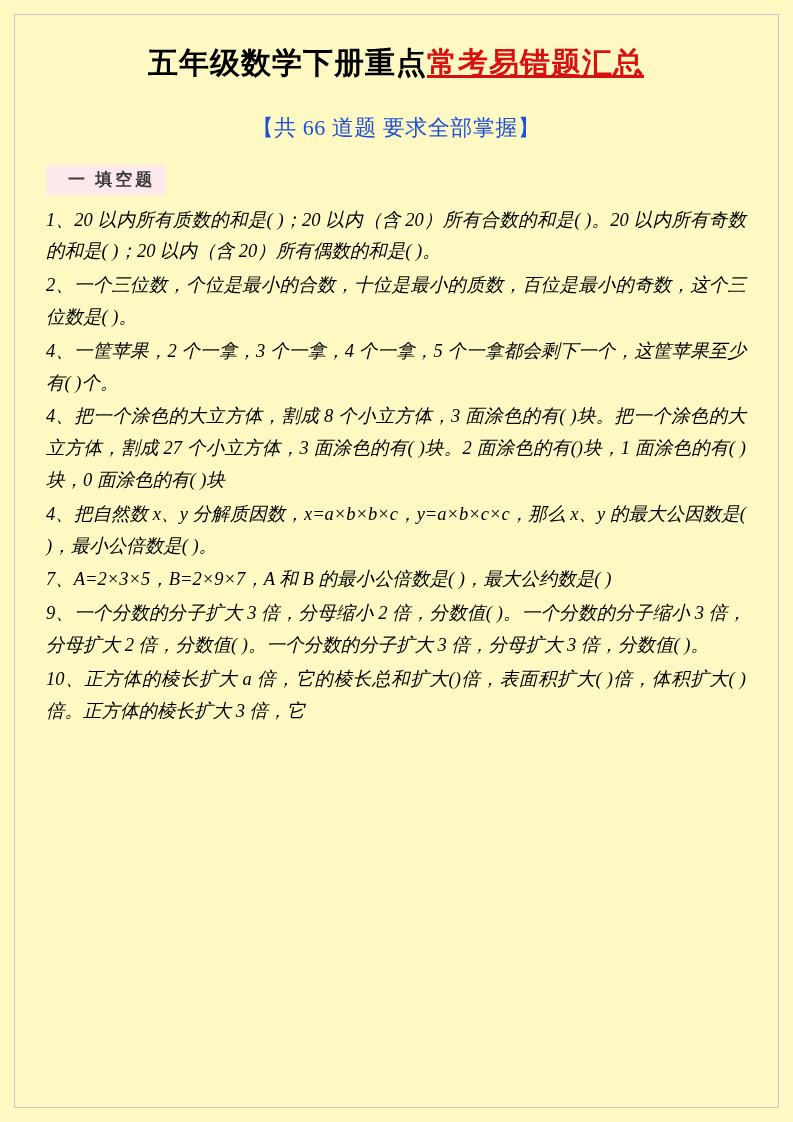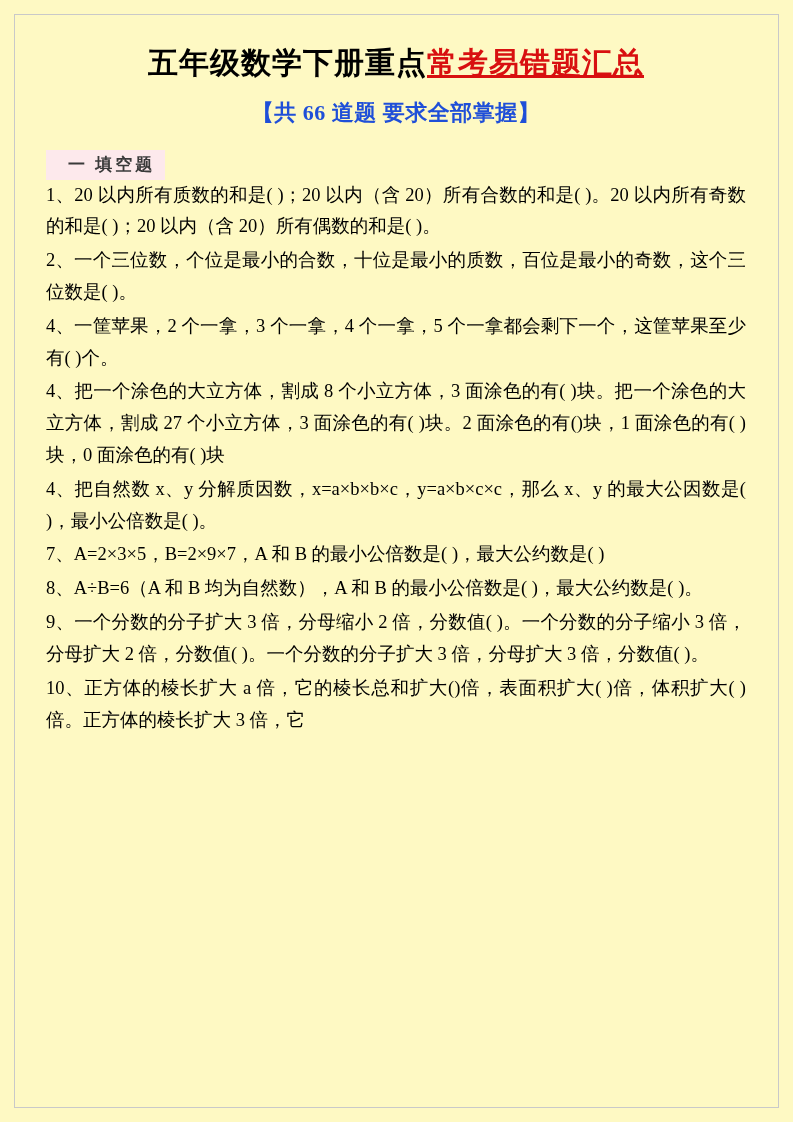--- a/index.html
+++ b/index.html
@@ -44,41 +44,43 @@
     white-space: nowrap;
   }
   .doc-title .t-red {
     color: #d81010;
     text-decoration: underline;
     text-decoration-color: #d81010;
   }
   .doc-subtitle {
     text-align: center;
     font-size: 22px;
-    font-weight: bold;
+    font-weight: normal;
     color: #1f4fd8;
-    margin-top: 16px;
+    margin-top: 31px;
     letter-spacing: 0.5px;
   }
   .section-label-wrap {
     margin-top: 22px;
   }
   .section-label {
     display: inline-block;
     background: #fde9ec;
     color: #3a3a3a;
     font-size: 17px;
     font-weight: bold;
     padding: 3px 10px 4px 22px;
     letter-spacing: 3px;
   }
   .body-text {
+    margin-top: 10px;
     font-size: 18.5px;
     line-height: 1.72;
     color: #000000;
+    font-style: italic;
     text-align: justify;
   }
   .q {
     margin: 0 0 2px 0;
     text-indent: 0;
   }
 </style>
 </head>
 <body>
 
@@ -97,19 +99,18 @@
       <span class="section-label">一 填空题</span>
     </div>
 
     <div class="body-text">
       <p class="q">1、20 以内所有质数的和是(       )；20 以内（含 20）所有合数的和是(       )。20 以内所有奇数的和是(       )；20 以内（含 20）所有偶数的和是(       )。</p>
       <p class="q">2、一个三位数，个位是最小的合数，十位是最小的质数，百位是最小的奇数，这个三位数是(       )。</p>
       <p class="q">4、一筐苹果，2 个一拿，3 个一拿，4 个一拿，5 个一拿都会剩下一个，这筐苹果至少有(       )个。</p>
       <p class="q">4、把一个涂色的大立方体，割成 8 个小立方体，3 面涂色的有(       )块。把一个涂色的大立方体，割成 27 个小立方体，3 面涂色的有(       )块。2 面涂色的有()块，1 面涂色的有(       )块，0 面涂色的有(       )块</p>
       <p class="q">4、把自然数 x、y 分解质因数，x=a×b×b×c，y=a×b×c×c，那么 x、y 的最大公因数是(       )，最小公倍数是(       )。</p>
       <p class="q">7、A=2×3×5，B=2×9×7，A 和 B 的最小公倍数是(       )，最大公约数是(       )</p>
-      <p class="q">8、A÷B=6（A 和 B 均为自然数），A 和 B 的最小公倍数是(       )，最大公约数是(       )。</p>
       <p class="q">9、一个分数的分子扩大 3 倍，分母缩小 2 倍，分数值(       )。一个分数的分子缩小 3 倍，分母扩大 2 倍，分数值(       )。一个分数的分子扩大 3 倍，分母扩大 3 倍，分数值(       )。</p>
       <p class="q">10、正方体的棱长扩大 a 倍，它的棱长总和扩大()倍，表面积扩大(       )倍，体积扩大(       )倍。正方体的棱长扩大 3 倍，它</p>
     </div>
 
   </div>
 </div>
 
 </body></html>

